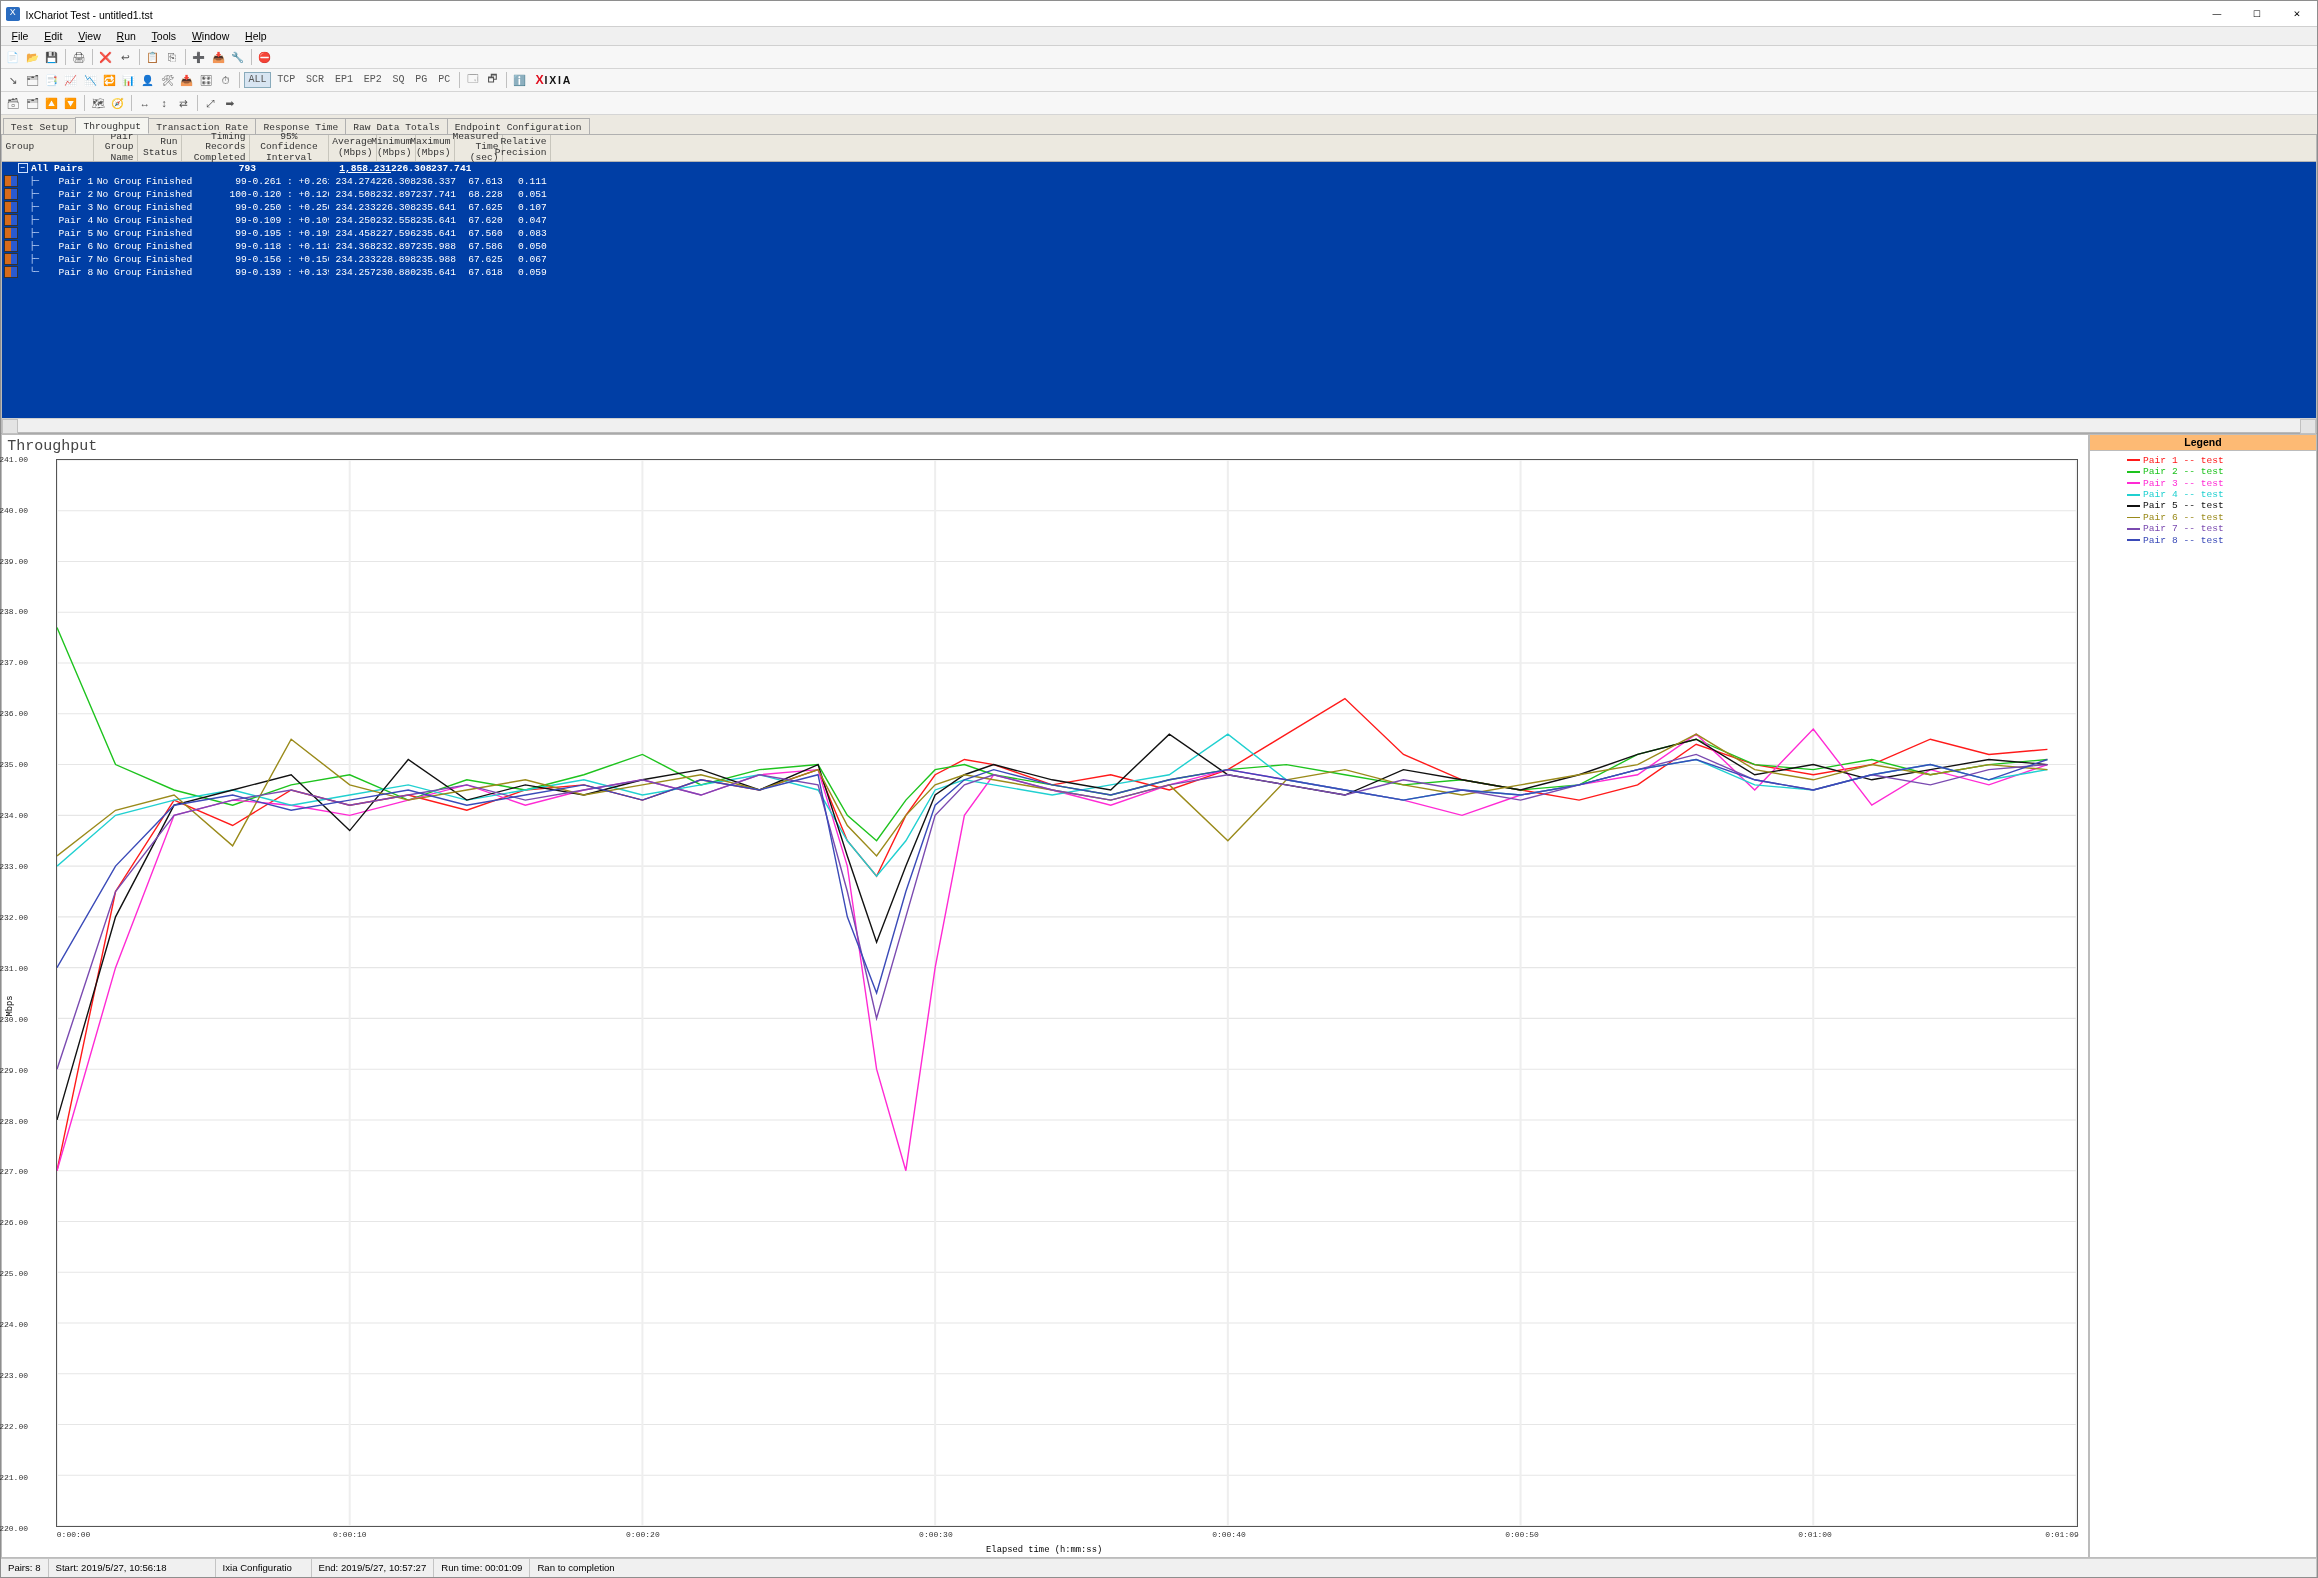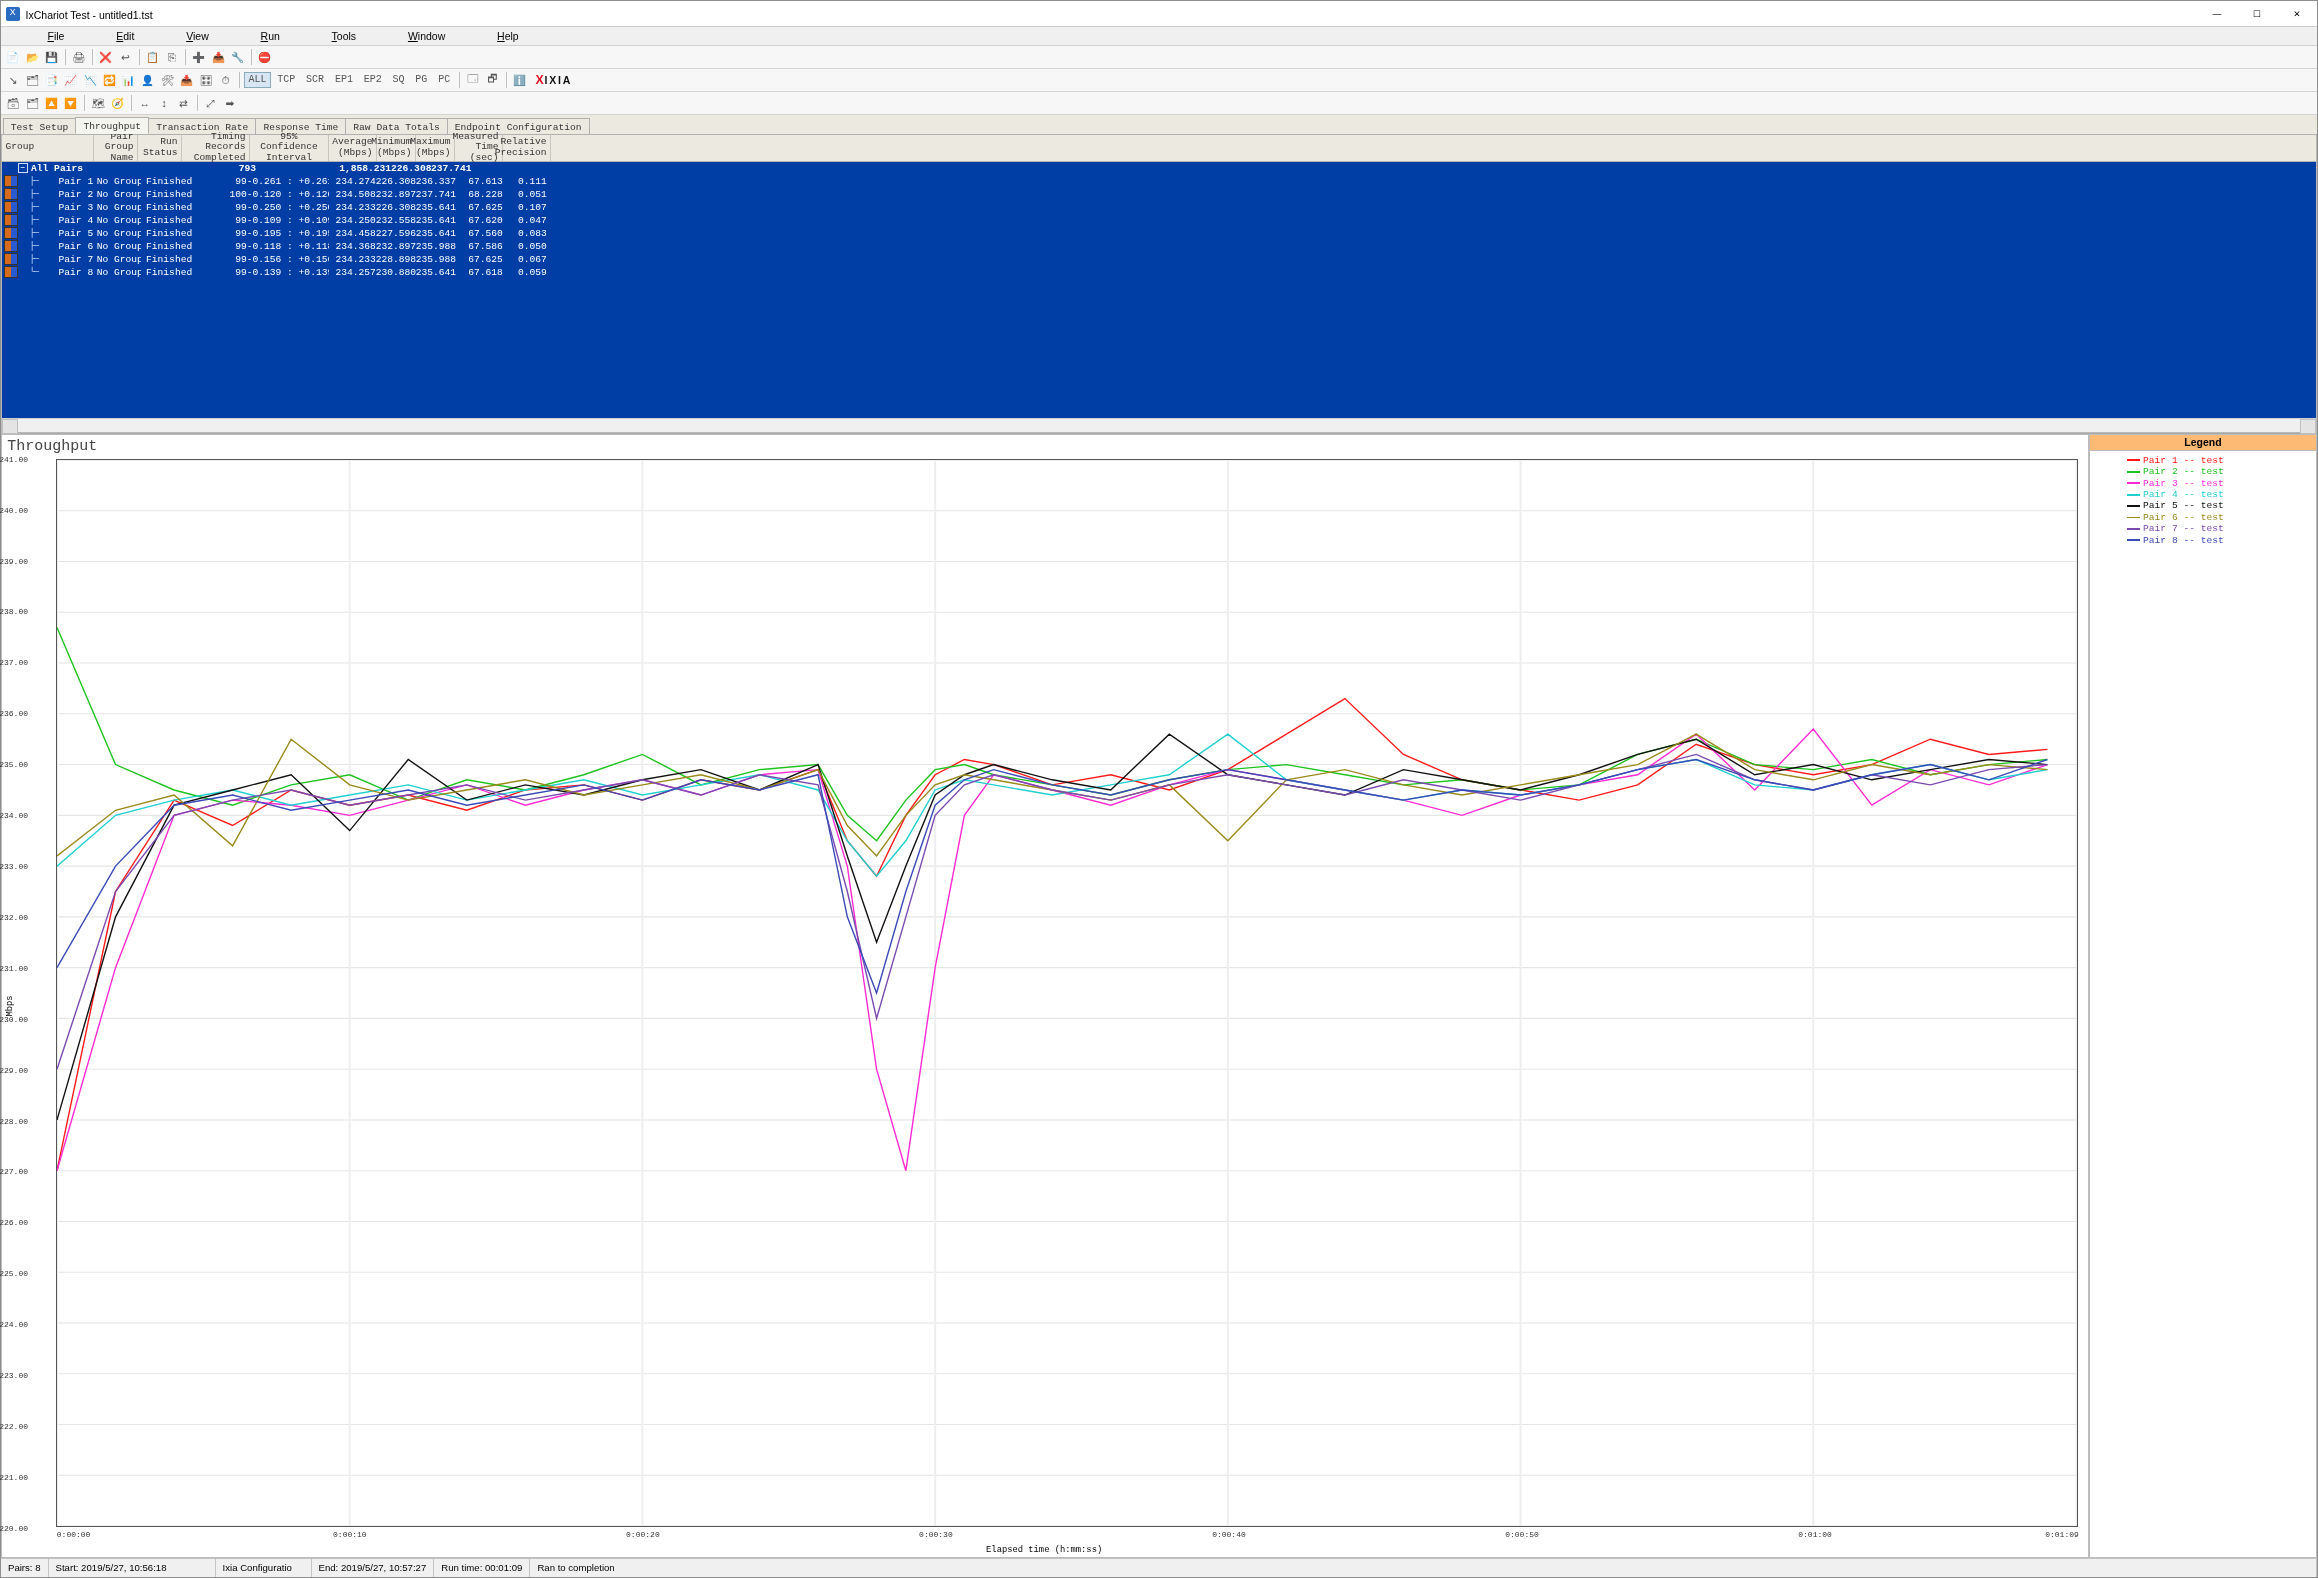--- a/index.html
+++ b/index.html
@@ -8,21 +8,21 @@
   
   .titlebar { height:26px; display:flex; align-items:center; justify-content:space-between; background:#fff; border-bottom:0.9px solid #d0d0d0; }
   .titlebar .left { display:flex; align-items:flex-end; gap:5.3px; padding-left:5.3px; }
   .titlebar .title { font-size:10.5px; }
   .titlebar .app-icon { width:14px; height:14px; background:#2a6cc0; display:inline-block; border-radius:1.8px; position:relative;}
   .titlebar .app-icon::after { content:"X"; color:#fff; font-size:8.8px; position:absolute; top:0.9px; left:3.5px;}
   .win-controls { display:flex; height:100%; }
   .win-controls div { width:40px; height:100%; display:flex; align-items:center; justify-content:center; font-family:"Segoe MDL2 Assets","Segoe UI Symbol",sans-serif; font-size:8.8px;}
   
   .menubar { height:19.3px; display:flex; align-items:center; gap:1.8px; padding:0 3.5px; background:#f0f0f0; border-bottom:0.9px solid #d0d0d0;}
-  .menubar .menu-item { padding:1.8px 7px; cursor:default;margin-left:36px;}
+  .menubar .menu-item { padding:1.8px 7px; cursor:default;}
   .menubar .menu-item .ul { text-decoration:underline; }
   
   .toolbar { height:23px; display:flex; align-items:center; gap:1.8px; padding:1.8px 3.5px; background:#f7f7f7; border-bottom:0.9px solid #d5d5d5; flex-wrap:nowrap; white-space:nowrap; overflow:hidden;}
   .tbtn { width:17.5px; height:17.5px; display:inline-flex; align-items:center; justify-content:center; border:0.9px solid transparent; border-radius:1.8px; font-size:10.5px; color:#555; cursor:pointer; background:#f7f7f7;}
   .tsep { width:0.9px; height:16px; background:#c0c0c0; margin:0 2.6px;}
   .ttext { padding:0 3.5px; font-size:10px; color:#555; font-family:"Consolas","Courier New",monospace; border:0.9px solid transparent; height:16px; line-height:14px;}
   .ttext.pressed, .tbtn.pressed { border-color:#8ab; background:#d8e5f2;}
   .ixia-logo { display:inline-flex; align-items:center; margin-left:5.3px; font-weight:bold; font-family:Arial,sans-serif;}
   .ixia-logo .x { color:#e01020; font-weight:900; font-size:12.3px; margin-right:0.9px;}
   .ixia-logo .rest { color:#111; letter-spacing:1.8px; font-size:10.5px;}
@@ -234,21 +234,21 @@
         </div>
     </div>
     <div class="grid-body sel" id="gridbody">
         <div class="grow summary">
           <span class="expand-box">−</span>
           <span class="c" style="width:75px;font-weight:bold;">All Pairs</span>
           <span class="c c-gn"></span>
           <span class="c c-status"></span>
           <span class="c c-rec" style="font-weight:bold;">793</span>
           <span class="c c-ci"></span>
-          <span class="c c-avg" style="width:53px;font-weight:bold;">1,858.231</span>
+          <span class="c c-avg" style="width:53px;font-weight:bold;text-decoration:underline;">1,858.231</span>
           <span class="c c-min" style="font-weight:bold;">226.308</span>
           <span class="c c-max" style="font-weight:bold;">237.741</span>
         </div>
         <div class="grow">
           <span class="ico"></span>
           <span class="tree">├─</span>
           <span class="c c-name" style="padding-left:8.8px;">Pair 1</span>
           <span class="c c-gn">No Group</span>
           <span class="c c-status">Finished</span>
           <span class="c c-rec">99</span>

